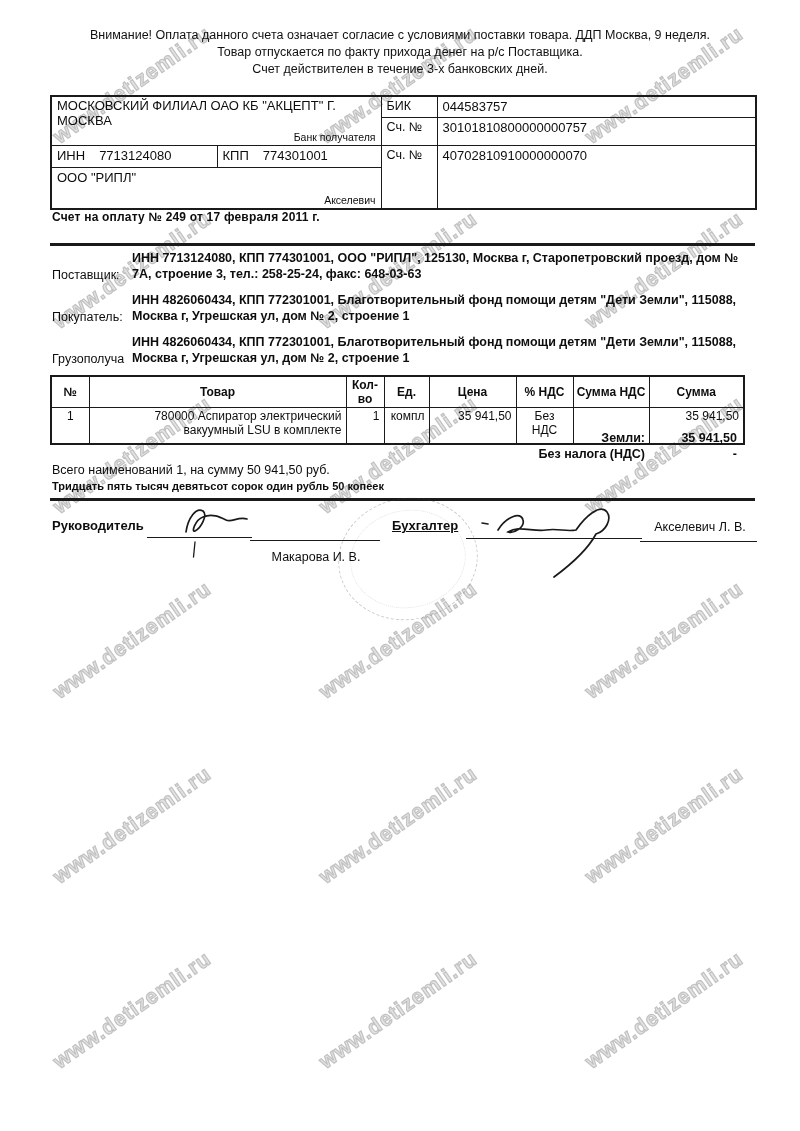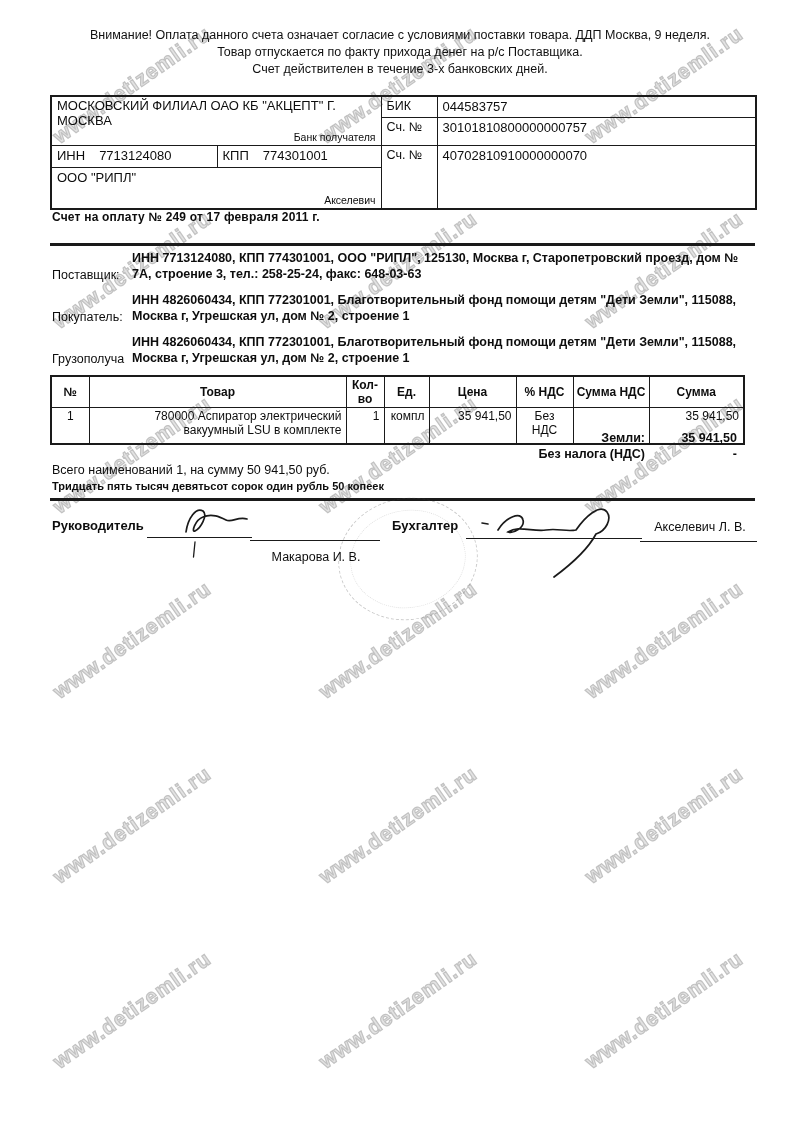--- a/index.html
+++ b/index.html
@@ -81,21 +81,21 @@
   .totals-row .t-label { flex: 1; text-align: right; }
   .totals-row .t-value { width: 92px; text-align: right; }
   .totals-1 { top: 431px; }
   .totals-2 { top: 447px; }
   .count-line { position: absolute; left: 52px; top: 463px; font-size: 12.5px; }
   .words-line { position: absolute; left: 52px; top: 480px; font-size: 11px; font-weight: bold; }
 
   
   .sig-label { position: absolute; font-size: 13px; font-weight: bold; }
   .sig-label.director { left: 52px; top: 518px; }
-  .sig-label.accountant { left: 392px; top: 518px; }
+  .sig-label.accountant { left: 392px; top: 518px; text-decoration: underline; }
   .sig-line { position: absolute; height: 0; border-top: 1.5px solid #1a1a1a; }
   .sig-line.l1 { left: 147px; top: 537px; width: 105px; }
   .sig-line.l2 { left: 466px; top: 538px; width: 176px; }
   .sig-name { position: absolute; font-size: 12.5px; text-align: center; }
   .sig-name.n1 { left: 252px; top: 520px; width: 128px; margin-top: 30px; }
   .sig-name.n2 { left: 642px; top: 520px; width: 116px; }
   .name-line { position: absolute; height: 0; border-top: 1.5px solid #1a1a1a; }
   .name-line.nl1 { left: 250px; top: 540px; width: 130px; }
   .name-line.nl2 { left: 640px; top: 541px; width: 117px; }
   .sig-svg { position: absolute; overflow: visible; }

